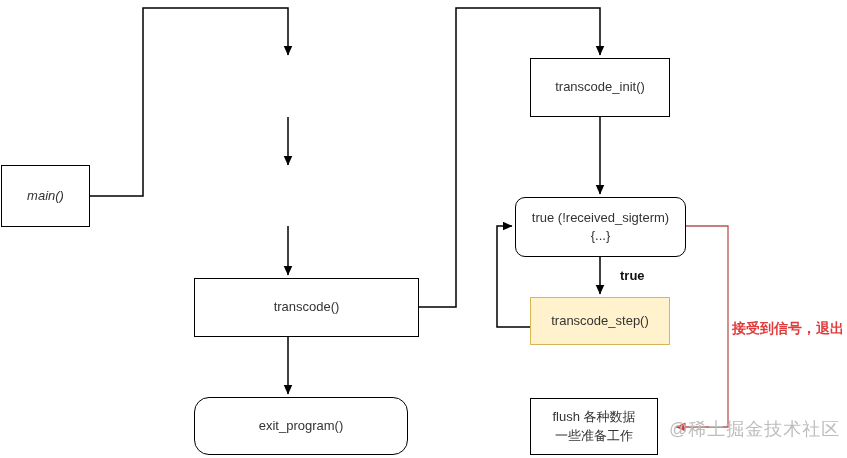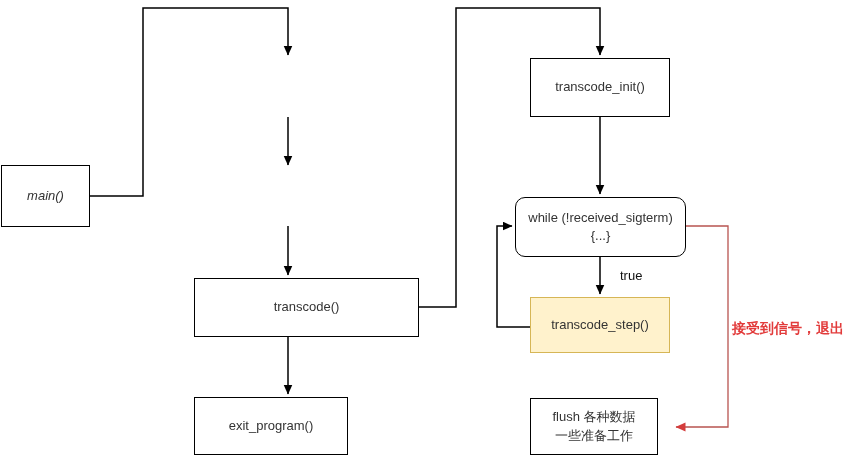--- a/index.html
+++ b/index.html
@@ -28,29 +28,29 @@
     color: #333333;
     font-size: 13px;
     line-height: 1.4;
     text-align: center;
     white-space: nowrap;
   }
   .n-main      { left: 1px;   top: 165px; width: 89px;  height: 62px; font-style: italic; }
   .n-prep      { left: 194px; top: 58px;  width: 187px; height: 59px; font-size: 14px; }
   .n-parse     { left: 194px; top: 168px; width: 187px; height: 58px; }
   .n-transcode { left: 194px; top: 278px; width: 225px; height: 59px; }
-  .n-exit      { left: 194px; top: 397px; width: 154px; height: 58px; }
+  .n-exit      { left: 194px; top: 397px; width: 214px; height: 58px; border-radius: 15px; }
   .n-init      { left: 530px; top: 58px;  width: 140px; height: 59px; }
   .n-while     { left: 515px; top: 197px; width: 171px; height: 60px; border-radius: 10px; }
-  .n-step      { left: 530px; top: 297px; width: 140px; height: 56px;
+  .n-step      { left: 530px; top: 297px; width: 140px; height: 48px;
                  background: #fff2cc; border-color: #d6b656; }
   .n-flush     { left: 530px; top: 398px; width: 128px; height: 57px; }
   .edge-label-true {
     position: absolute; left: 620px; top: 268px;
-    font-size: 13px; font-weight: normal; color: #111111;
+    font-size: 13px; font-weight: bold; color: #111111;
   }
   .edge-label-signal {
     position: absolute; left: 732px; top: 320px;
     font-size: 14px; font-weight: bold; color: #e23b3b;
     white-space: nowrap;
     text-align: right;
   }
   .watermark {
     position: absolute; left: 669px; top: 417px;
     font-size: 18px; color: #bdbdbd; letter-spacing: 1px;
@@ -95,29 +95,30 @@
 
 
 
   <div class="node n-transcode">transcode()</div>
 
   <div class="node n-exit">exit_program()</div>
 
   <div class="node n-init">transcode_init()</div>
 
   <div class="node n-while">
-    <span>while (!received_sigterm)</span>
+    <span>true (!received_sigterm)</span>
     <span>{...}</span>
   </div>
 
   <div class="node n-step">transcode_step()</div>
 
   <div class="node n-flush">
     <span>flush 各种数据</span>
     <span>一些准备工作</span>
   </div>
 
   <div class="edge-label-true">true</div>
 
   <div class="edge-label-signal">接受到信号，退出</div>
 
+  <div class="watermark">@稀土掘金技术社区</div>
 
 </div>
 
 </body></html>

